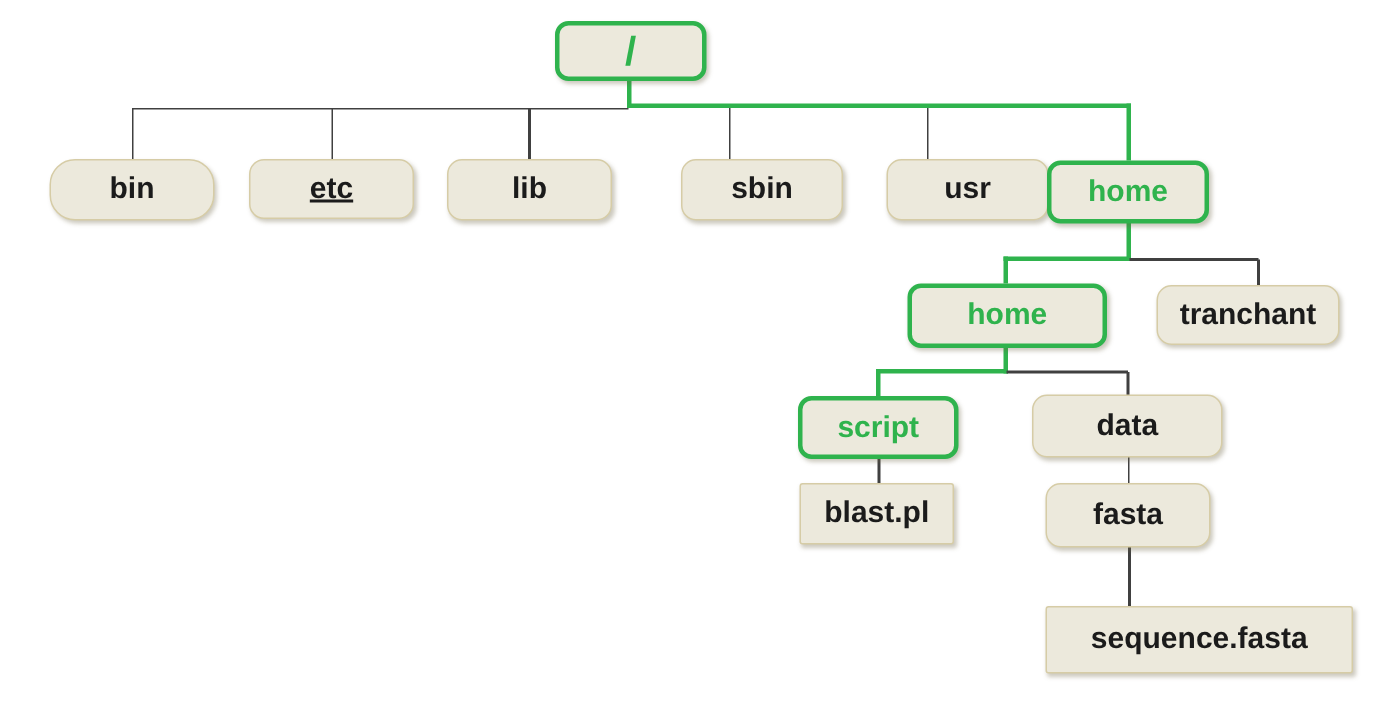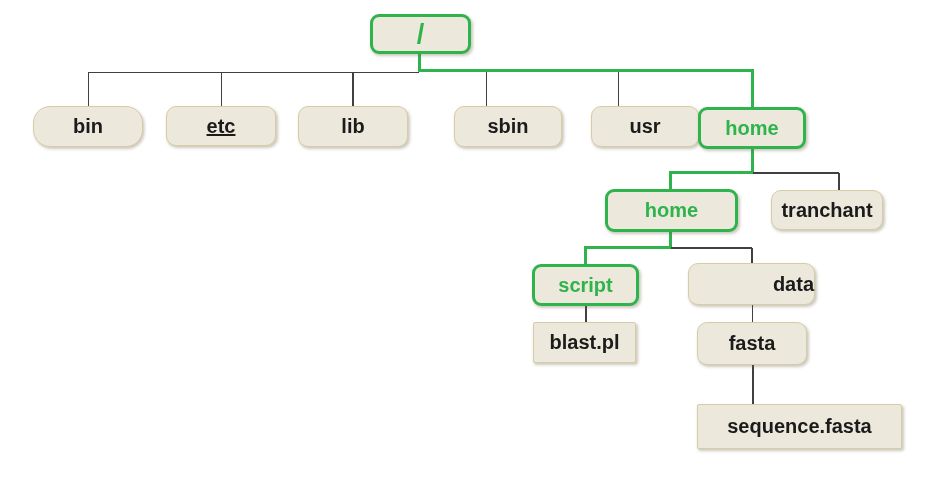--- a/index.html
+++ b/index.html
@@ -85,28 +85,28 @@
   <div class="node" style="left:564px; top:106px; width:108px; height:41px;margin-left:27px;">
     <span>usr</span>
   </div>
   <div class="node hl" style="left:698px; top:107px; width:108px; height:42px;justify-content:center;">
     <span>home</span>
   </div>
 
   <div class="node hl" style="left:605px; top:189px; width:133px; height:43px;">
     <span>home</span>
   </div>
-  <div class="node" style="left:771px; top:190px; width:112px; height:40px;justify-content:center;">
+  <div class="node" style="left:771px; top:190px; width:122px; height:40px;justify-content:center;">
     <span>tranchant</span>
   </div>
 
   <div class="node hl" style="left:532px; top:264px; width:107px; height:42px;">
     <span>script</span>
   </div>
-  <div class="node" style="left:688px; top:263px; width:127px; height:42px;justify-content:flex-end;">
+  <div class="node" style="left:688px; top:263px; width:127px; height:42px;">
     <span>data</span>
   </div>
 
   <div class="node file" style="left:533px; top:322px; width:103px; height:41px;">
     <span>blast.pl</span>
   </div>
   <div class="node" style="left:697px; top:322px; width:110px; height:43px;">
     <span>fasta</span>
   </div>
 

